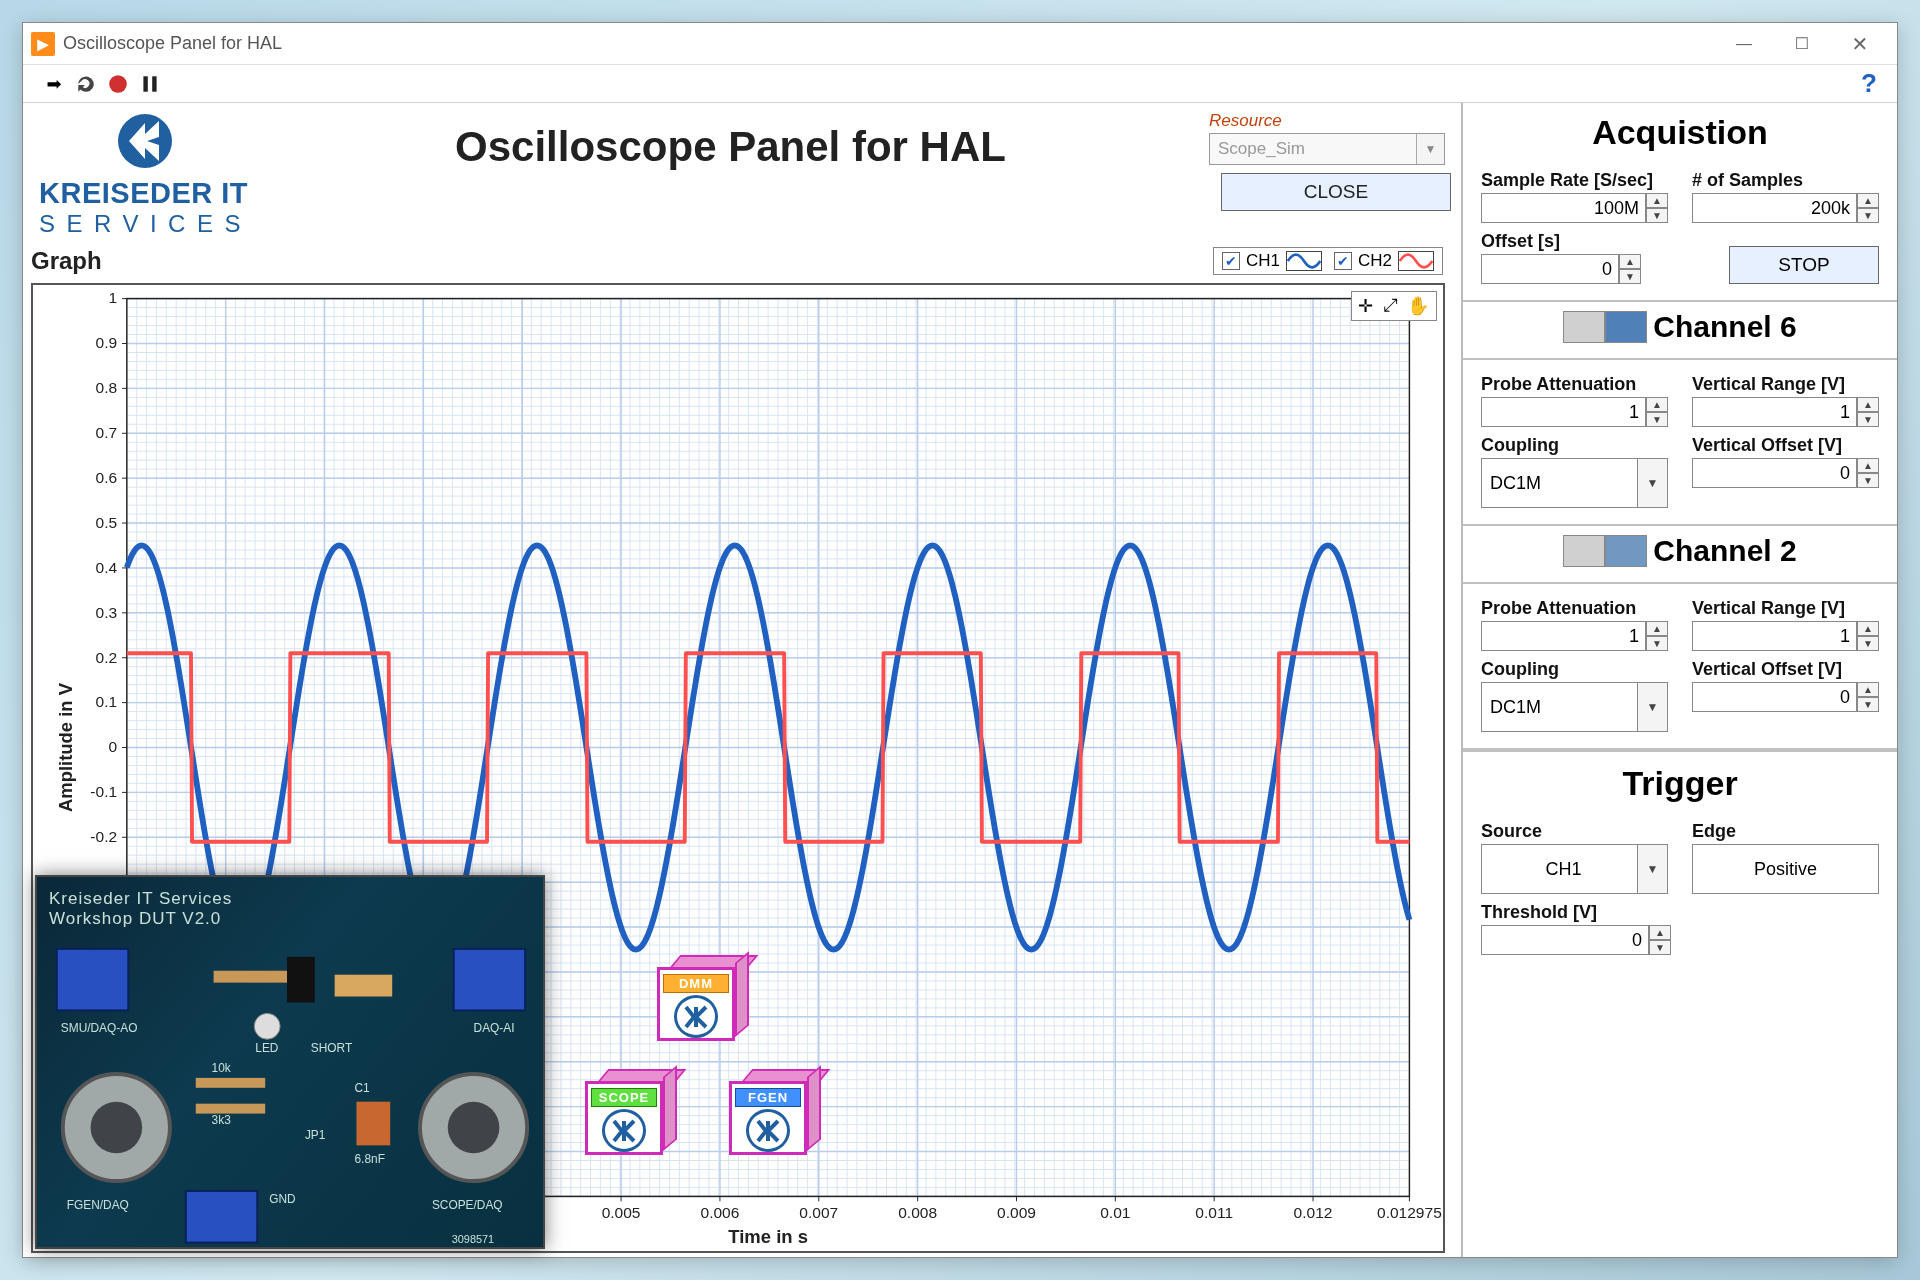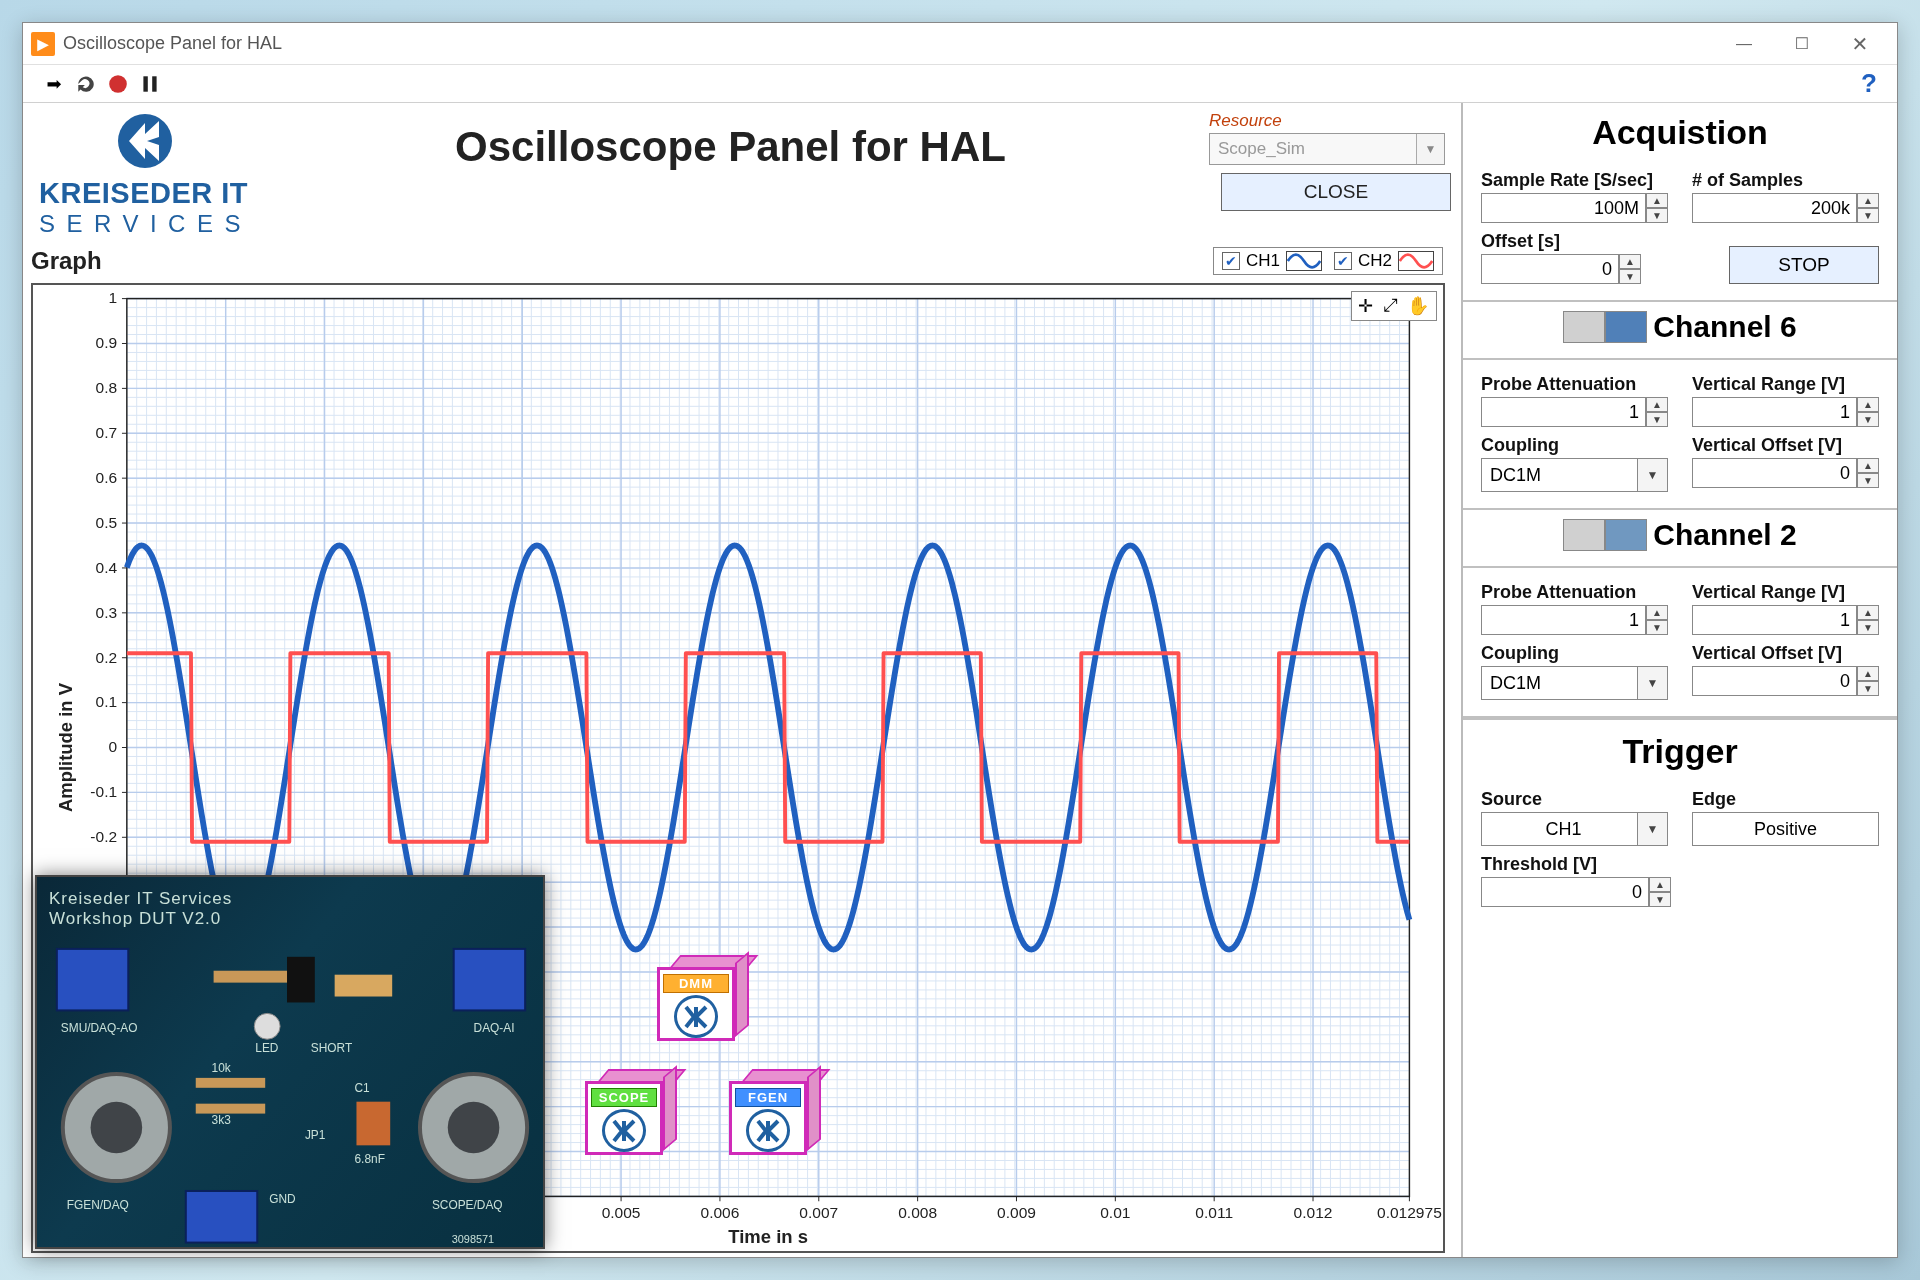--- a/index.html
+++ b/index.html
@@ -81,21 +81,21 @@
 
 .stop-btn { width: 150px; height: 38px; background: #e6f0ff; border: 1px solid #666; font-size: 19px; display: flex; align-items: center; justify-content: center; margin-left: auto; }
 
 .chan-head { display: flex; align-items: center; justify-content: center; gap: 6px; font-size: 30px; font-weight: 800; padding: 8px 0 14px; }
 .chan-swatch { display: flex; }
 .chan-swatch .sw { width: 42px; height: 32px; border: 1px solid #888; }
 .chan-swatch .sw1 { background: #d0d0d0; }
 .chan-swatch .sw2a { background: #5080b8; }
 .chan-swatch .sw2b { background: #7098c0; }
 
-.sel-box { height: 34px; border: 1px solid #888; display: flex; align-items: center; padding: 0 8px; font-size: 18px; position: relative; background: #fff; }
+.sel-box { height: 50px; border: 1px solid #888; display: flex; align-items: center; padding: 0 8px; font-size: 18px; position: relative; background: #fff; }
 .sel-box .dd-arrow { position: absolute; right: 0; top: 0; width: 30px; height: 100%; border-left: 1px solid #888; background: #f4f4f4; display: flex; align-items: center; justify-content: center; font-size: 12px; color: #444; }
 .sel-box.center { justify-content: center; padding-right: 30px; }
 .sel-box.readonly { text-align: center; justify-content: center; }
 
 .trig-section { padding: 8px 18px 16px; border-top: 2px solid #c0c0c0; }
 .trig-section h2 { margin-bottom: 4px; }
 </style>
 </head>
 <body>
 

